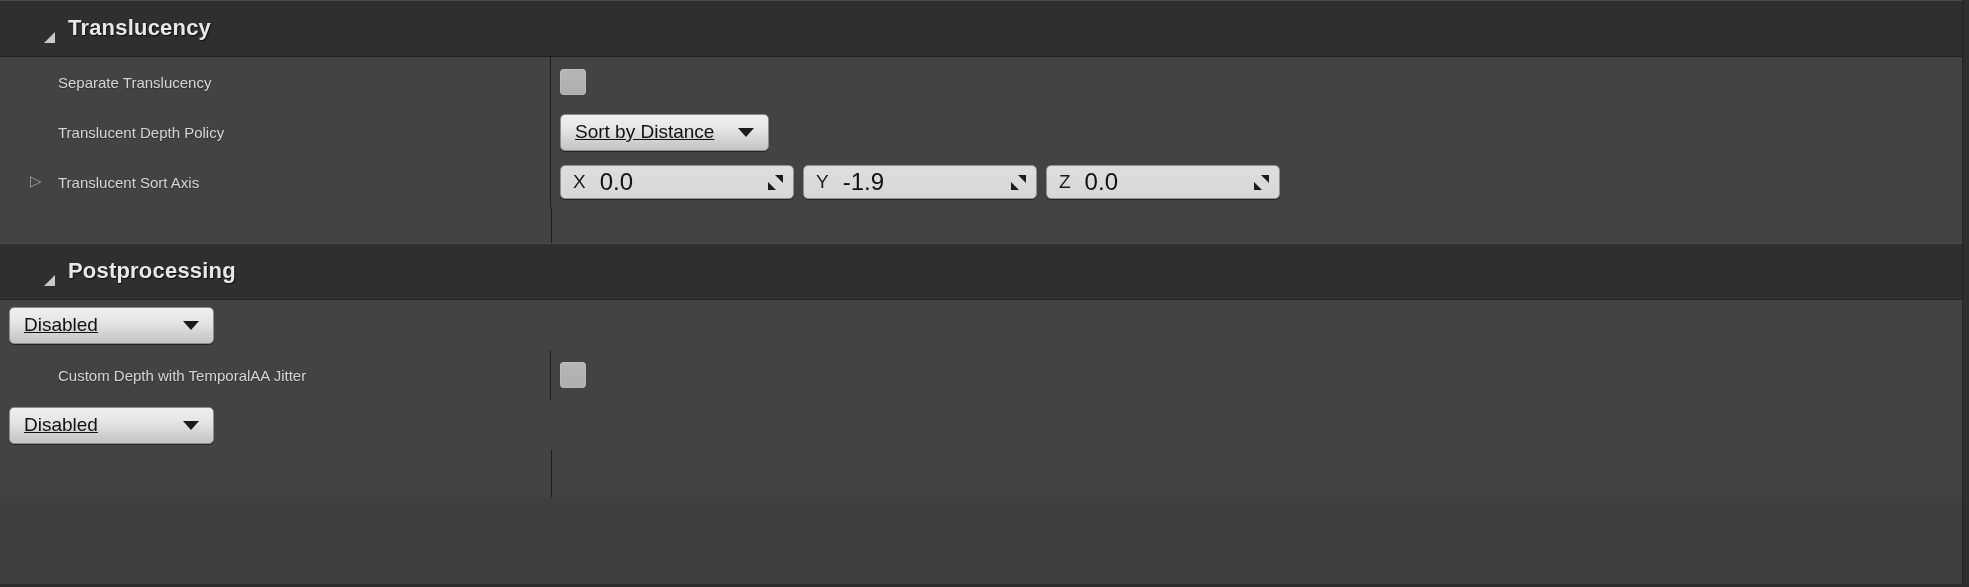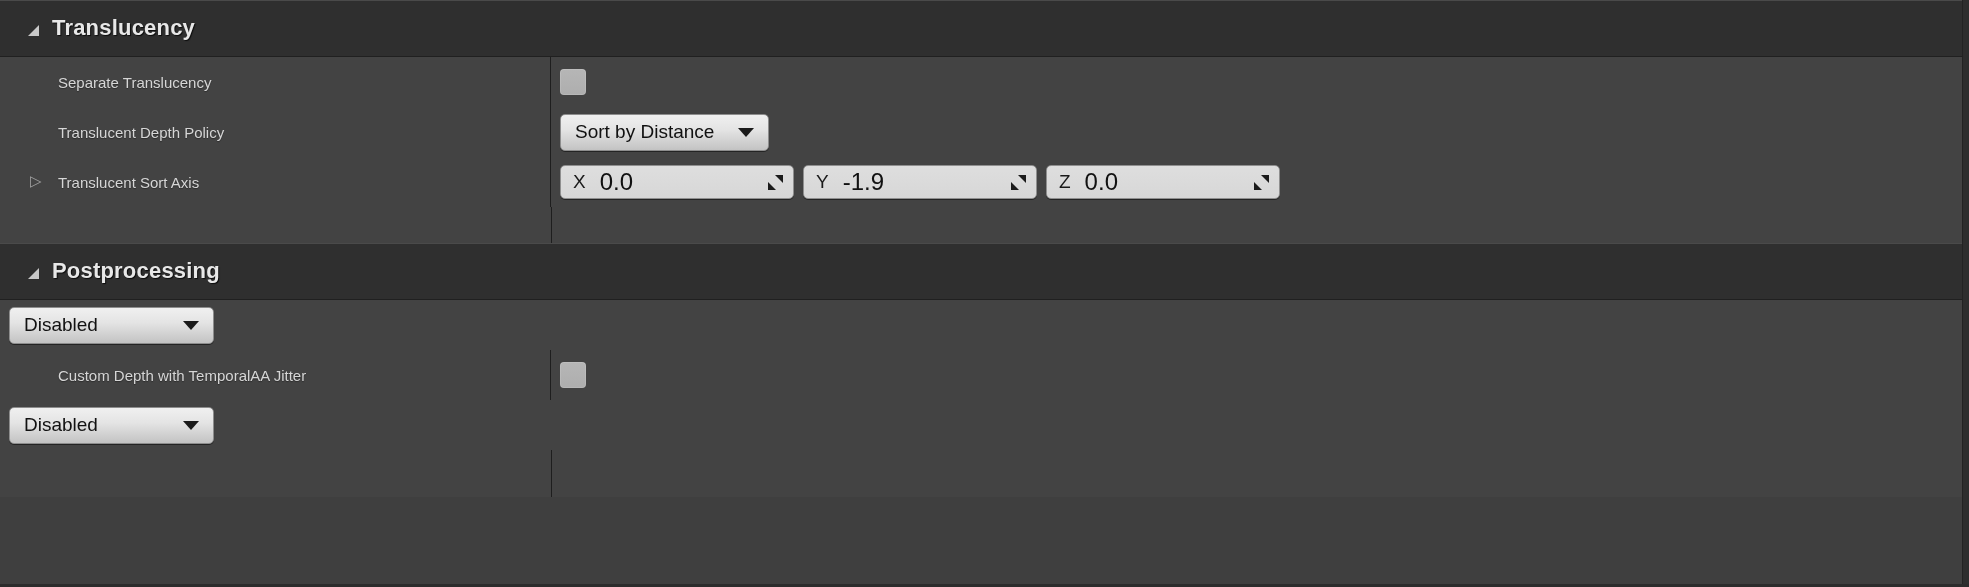--- a/index.html
+++ b/index.html
@@ -35,22 +35,23 @@
   }
   .section-header::after {
     content: "";
     position: absolute;
     left: 0; right: 0; top: 0;
     height: 1px;
     background: #4a4a4a;
   }
   .section-header .sh-inner {
     display: flex;
-    align-items: center;
+    align-items: flex-end;
     padding-left: 28px;
+    margin-left: 16px;
   }
   .tri-down {
     width: 0; height: 0;
     border-left: 11px solid transparent;
     border-bottom: 11px solid #c9c9c9;
     margin-right: 13px;
     position: relative;
     top: 2px;
   }
   .section-title {
@@ -157,20 +158,21 @@
     align-items: center;
     justify-content: space-between;
     padding: 0 14px 0 14px;
     box-sizing: border-box;
     cursor: pointer;
   }
   .combo .combo-text {
     color: #111;
     font-size: 19px;
     white-space: nowrap;
+    text-decoration: underline;
   }
   .combo .chev {
     width: 0; height: 0;
     border-left: 8px solid transparent;
     border-right: 8px solid transparent;
     border-top: 9px solid #1a1a1a;
     margin-left: 24px;
   }
 
   

